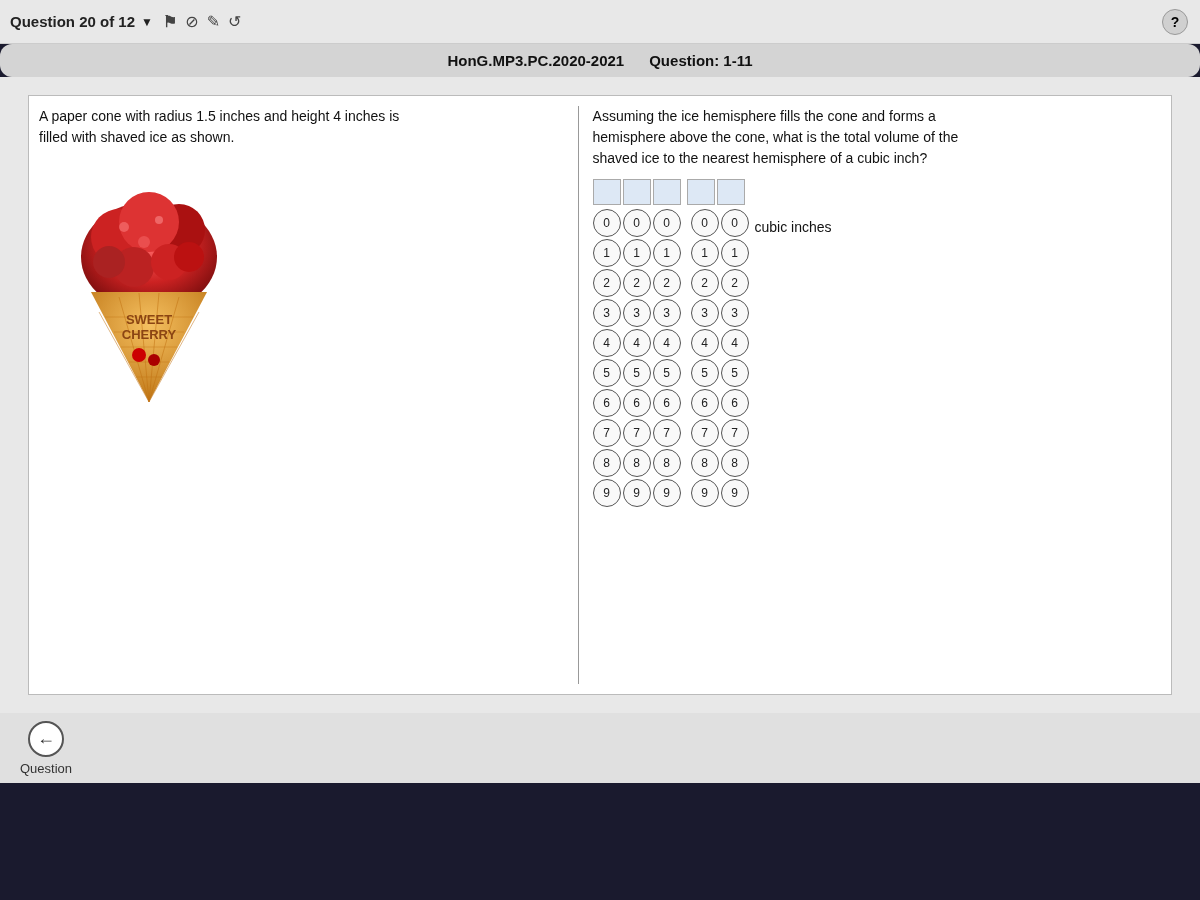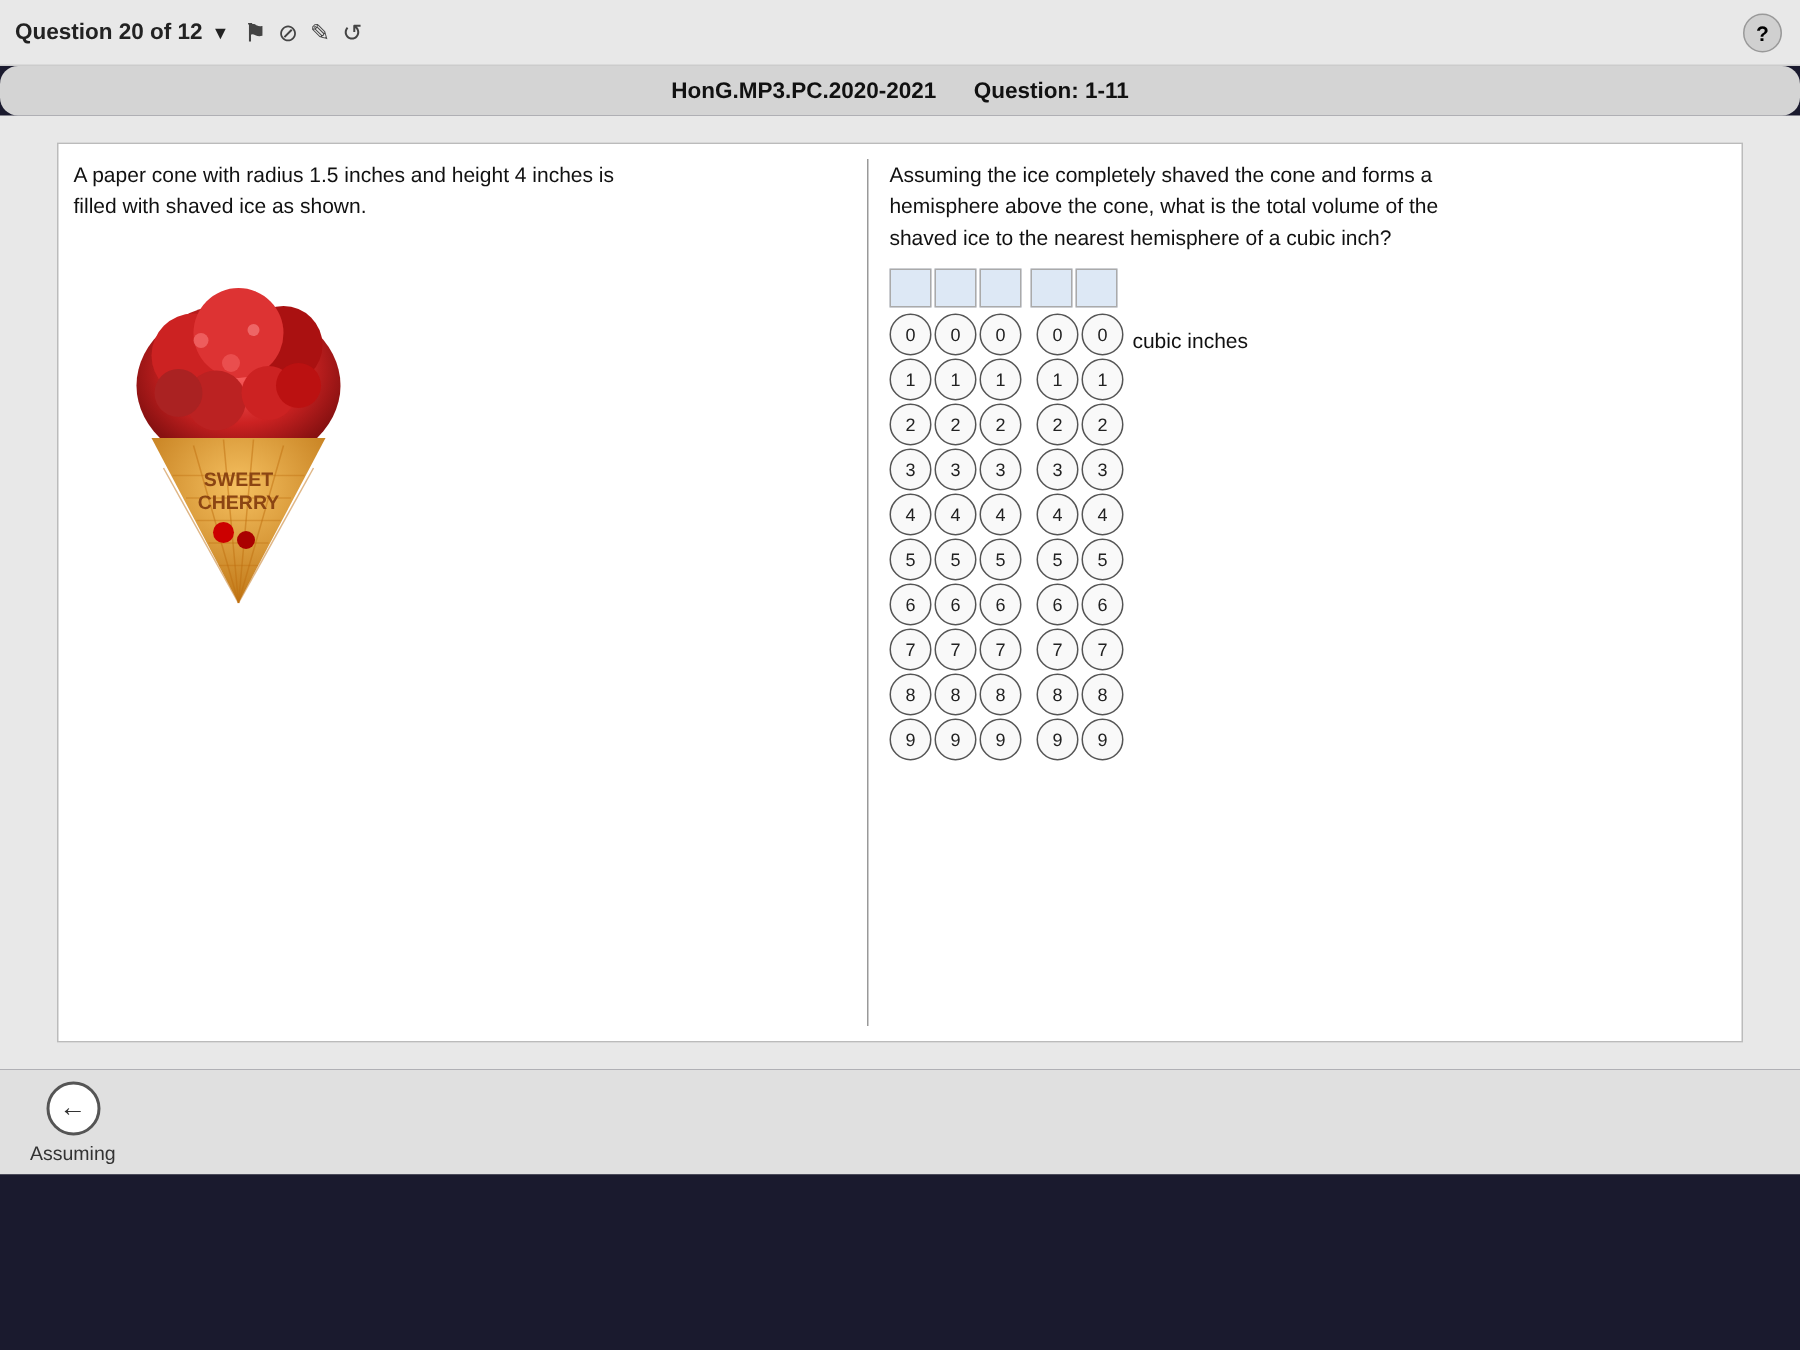--- a/index.html
+++ b/index.html
@@ -191,21 +191,21 @@
     <span>?</span>
   </div>
 </div>
 
 <div class="subtitle-bar">
   <span>HonG.MP3.PC.2020-2021</span>
   &nbsp;&nbsp;&nbsp;&nbsp;
   <span>Question: 1-11</span>
 </div>
 
-<div style="background:#e8e8e8; padding: 8px 26px; flex:1;">
+<div style="background:#e8e8e8; padding: 8px 16px; flex:1;">
 
   <div class="question-area">
 
     <div class="left-panel">
       <p class="question-text">
         <span>A paper cone with radius 1.5 inches and height 4 inches is</span><br>
         <span>filled with shaved ice as shown.</span>
       </p>
 
       <div class="ice-cream-image">
@@ -255,21 +255,21 @@
           <text x="100" y="177" text-anchor="middle" font-size="13" font-weight="bold" fill="#8B4513" font-family="Arial">CHERRY</text>
 
           <circle cx="90" cy="193" r="7" fill="#cc0000"></circle>
           <circle cx="105" cy="198" r="6" fill="#aa0000"></circle>
         </svg>
       </div>
     </div>
 
     <div class="right-panel">
       <p class="question-text">
-        <span>Assuming the ice completely shaved the cone and forms a</span><br>
+        <span>Assuming the ice hemisphere fills the cone and forms a</span><br>
         <span>hemisphere above the cone, what is the total volume of the</span><br>
         <span>shaved ice to the nearest hemisphere of a cubic inch?</span>
       </p>
 
       <div class="answer-input-section">
         <div class="grid-and-label">
 
           <div class="top-input-boxes">
 
             <div style="display:flex;gap:2px;margin-right:4px;">
@@ -362,17 +362,17 @@
     </div>
 
   </div>
 </div>
 
 <div class="bottom-nav">
   <div class="prev-btn">
     <div class="prev-circle">
       <span>←</span>
     </div>
-    <span class="prev-text">Assuming</span>
+    <span class="prev-text">Question</span>
   </div>
 </div>
 
 <div class="dark-footer"></div>
 
 </body></html>

